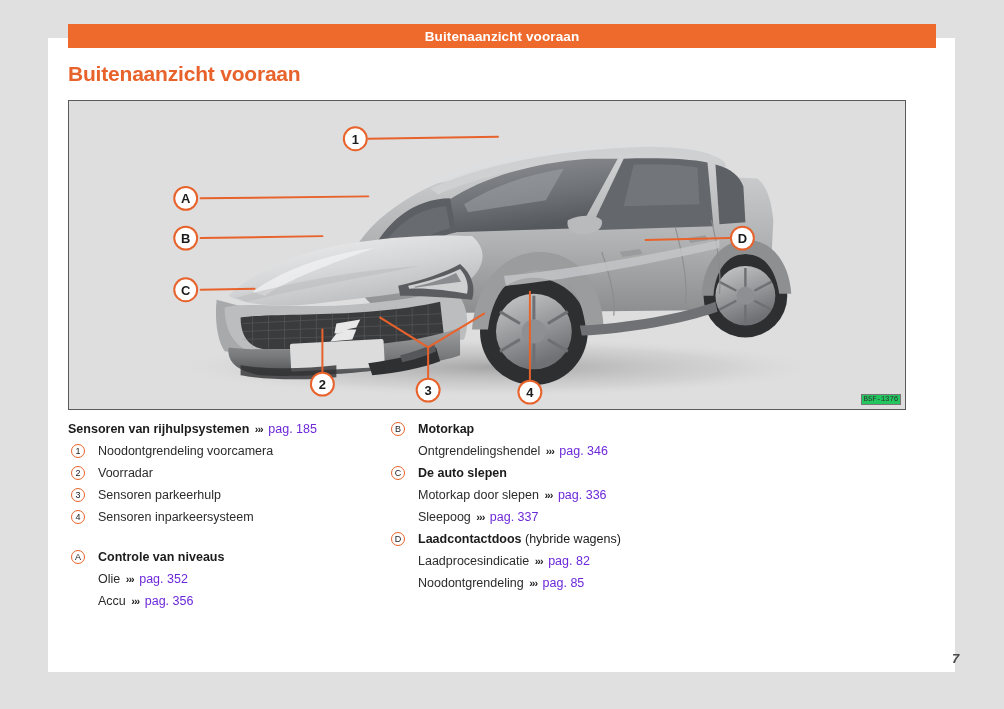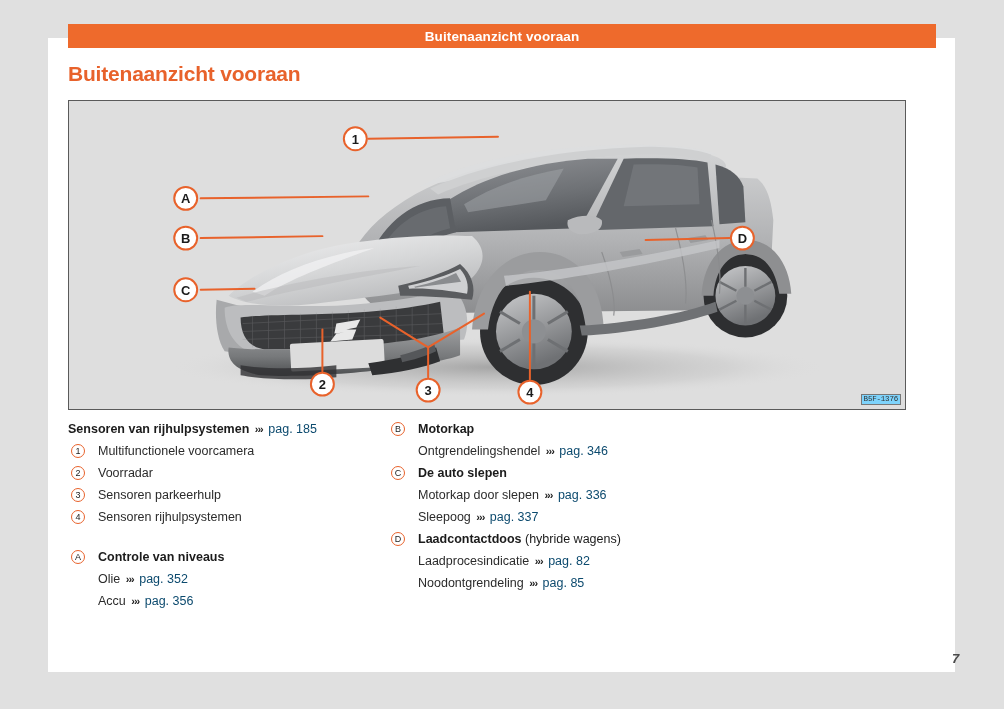--- a/index.html
+++ b/index.html
@@ -66,21 +66,21 @@
     box-sizing: border-box;
     overflow: hidden;
   }
   #figure-svg { display: block; width: 100%; height: 100%; }
 
   .fig-code {
     position: absolute;
     right: 4px;
     bottom: 4px;
     border: 1px solid #777;
-    background: #7dd3fc;
+    background: #22c55e;
     color: #333;
     font-family: "Liberation Mono", monospace;
     font-size: 7.5px;
     line-height: 9px;
     padding: 0 2px;
     letter-spacing: -0.2px;
   }
 
   
   #columns {
@@ -144,21 +144,21 @@
     box-sizing: border-box;
   }
 
   .chev {
     color: #1b1b1b;
     font-weight: bold;
     font-size: 11px;
     letter-spacing: -1px;
     padding: 0 2px;
   }
-  .pag { color: #0c4a6e; }
+  .pag { color: #6d28d9; }
 
   .spacer { height: 18px; }
 
   
   #folio {
     position: absolute;
     left: 952px;
     top: 651px;
     font-size: 13px;
     font-style: italic;
@@ -374,24 +374,24 @@
       </g>
     </g>
   </svg>
 
   <div class="fig-code">B5F-1376</div>
 </div>
 
 <div id="columns">
   <div class="col left" id="col-left">
       <div class="grp-head"><span class="ttl">Sensoren van rijhulpsystemen</span> <span class="chev">›››</span> <span class="pag">pag. 185</span></div>
-      <div class="row"><span class="marker">1</span><span>Multifunctionele voorcamera</span></div>
+      <div class="row"><span class="marker">1</span><span>Noodontgrendeling voorcamera</span></div>
       <div class="row"><span class="marker">2</span><span>Voorradar</span></div>
       <div class="row"><span class="marker">3</span><span>Sensoren parkeerhulp</span></div>
-      <div class="row"><span class="marker">4</span><span>Sensoren rijhulpsystemen</span></div>
+      <div class="row"><span class="marker">4</span><span>Sensoren inparkeersysteem</span></div>
       <div class="spacer"></div>
       <div class="row bold-row"><span class="marker">A</span><span>Controle van niveaus</span></div>
       <div class="subrow"><span>Olie</span> <span class="chev">›››</span> <span class="pag">pag. 352</span></div>
       <div class="subrow"><span>Accu</span> <span class="chev">›››</span> <span class="pag">pag. 356</span></div>
     </div>
   <div class="col right" id="col-right">
       <div class="row bold-row"><span class="marker">B</span><span>Motorkap</span></div>
       <div class="subrow"><span>Ontgrendelingshendel</span> <span class="chev">›››</span> <span class="pag">pag. 346</span></div>
       <div class="row bold-row"><span class="marker">C</span><span>De auto slepen</span></div>
       <div class="subrow"><span>Motorkap door slepen</span> <span class="chev">›››</span> <span class="pag">pag. 336</span></div>

